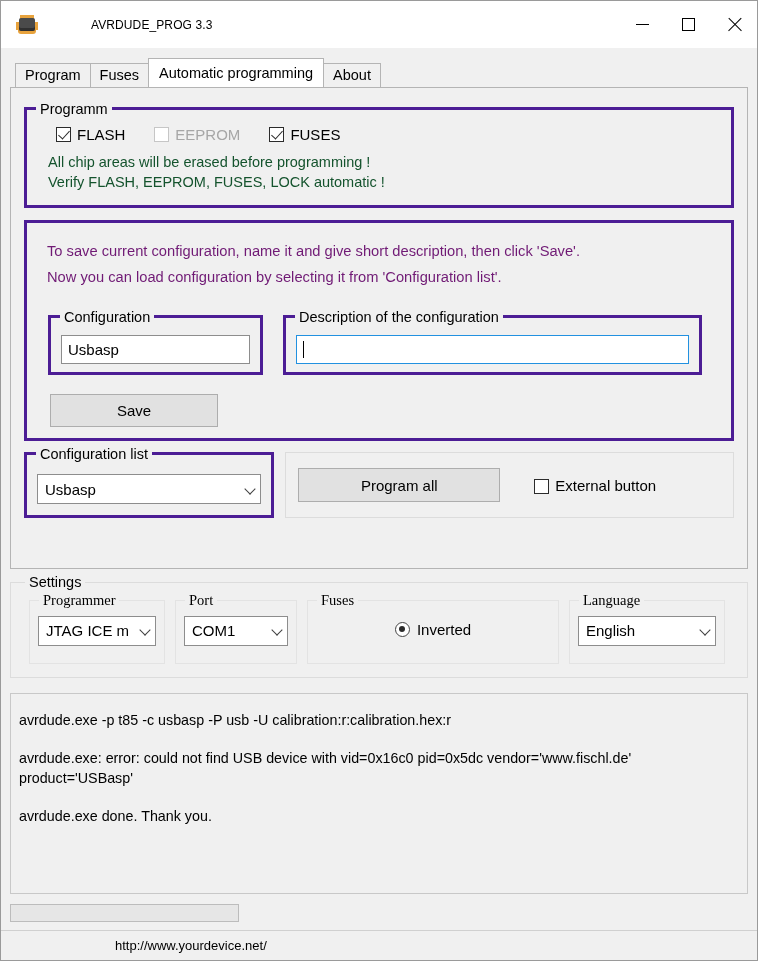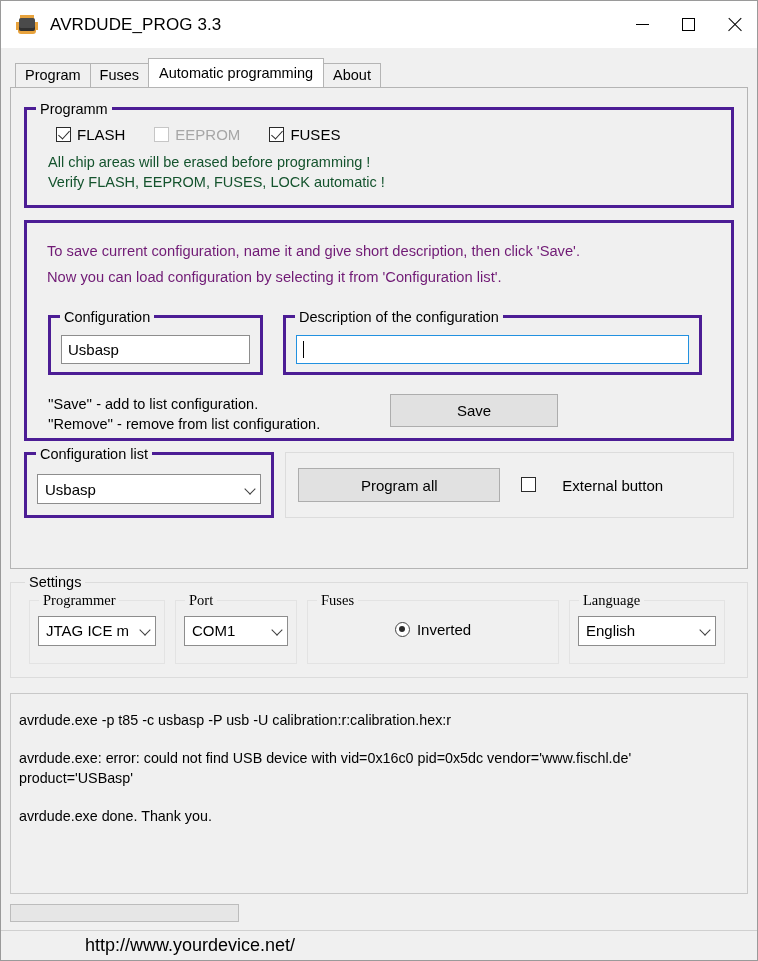--- a/index.html
+++ b/index.html
@@ -38,23 +38,24 @@
     box-shadow: inset 0 -3px 0 rgba(0,0,0,0.35);
   }
   .chip-pins-t, .chip-pins-b, .chip-pins-l, .chip-pins-r {
     position: absolute; background: #e8a33d;
   }
   .chip-pins-t { left: 5px; top: 2px; width: 14px; height: 4px; }
   .chip-pins-b { left: 3px; top: 16px; width: 18px; height: 5px; border-radius: 0 0 3px 3px; }
   .chip-pins-l { left: 1px; top: 9px; width: 5px; height: 8px; }
   .chip-pins-r { left: 18px; top: 9px; width: 5px; height: 8px; }
   .title-text {
-    font-size: 17px; color: #000;
+    font-size: 12px; color: #000;
     letter-spacing: 0.1px;
     white-space: nowrap;
+    margin-left: 41px;
   }
   .win-controls {
     position: absolute; right: 0; top: 0;
     height: 46px; display: flex;
   }
   .win-btn {
     width: 46px; height: 46px;
     display: flex; align-items: center; justify-content: center;
     position: relative;
   }
@@ -256,23 +257,22 @@
     width: 7px; height: 7px;
     border: solid #404040;
     border-width: 0 1.4px 1.4px 0;
     transform: rotate(45deg);
   }
   .btn-programall {
     width: 202px; height: 34px;
     margin-left: 12px;
   }
   .ext-btn-wrap {
-    display: flex; align-items: flex-start;
-    margin-left: 21px;
-    gap: 20px;
+    display: flex; align-items: flex-end;
+    margin-left: 34px;
   }
 
   .panel-settings {
     margin: 13px 9px 0 9px;
     height: 96px;
     border: 1px solid #dcdcdc;
     position: relative;
     flex: 0 0 auto;
   }
   .panel-settings > .glabel {
@@ -349,22 +349,22 @@
   }
   .statusbar {
     height: 30px;
     flex: 0 0 auto;
     border-top: 1px solid #d0d0d0;
     display: flex; align-items: center;
     margin-top: 8px;
     background: #f0f0f0;
   }
   .status-text {
-    font-size: 18px; color: #000;
-    margin-left: 84px;
+    font-size: 13px; color: #000;
+    margin-left: 114px;
   }
 </style>
 </head>
 <body>
 
 <div class="window">
 
   <div class="titlebar">
     <div class="title-icon">
       <span class="chip-pins-t"></span>
@@ -419,24 +419,20 @@
           <span class="glabel">Configuration</span>
           <div class="textinput" placeholder="">Usbasp</div>
         </div>
         <div class="group group-description">
           <span class="glabel">Description of the configuration</span>
           <div class="textinput focused"><span class="caret"></span></div>
         </div>
       </div>
 
       <div class="btn-row">
-        <div class="btn-note">
-          <div>''Save'' - add to list configuration.</div>
-          <div>''Remove'' - remove from list configuration.</div>
-        </div>
         <div class="btn btn-save">Save</div>
       </div>
     </div>
 
     <div class="cfglist-row">
       <div class="group group-cfglist">
         <span class="glabel">Configuration list</span>
         <div class="combo">
           <span>Usbasp</span>
           <span class="chev"></span>

